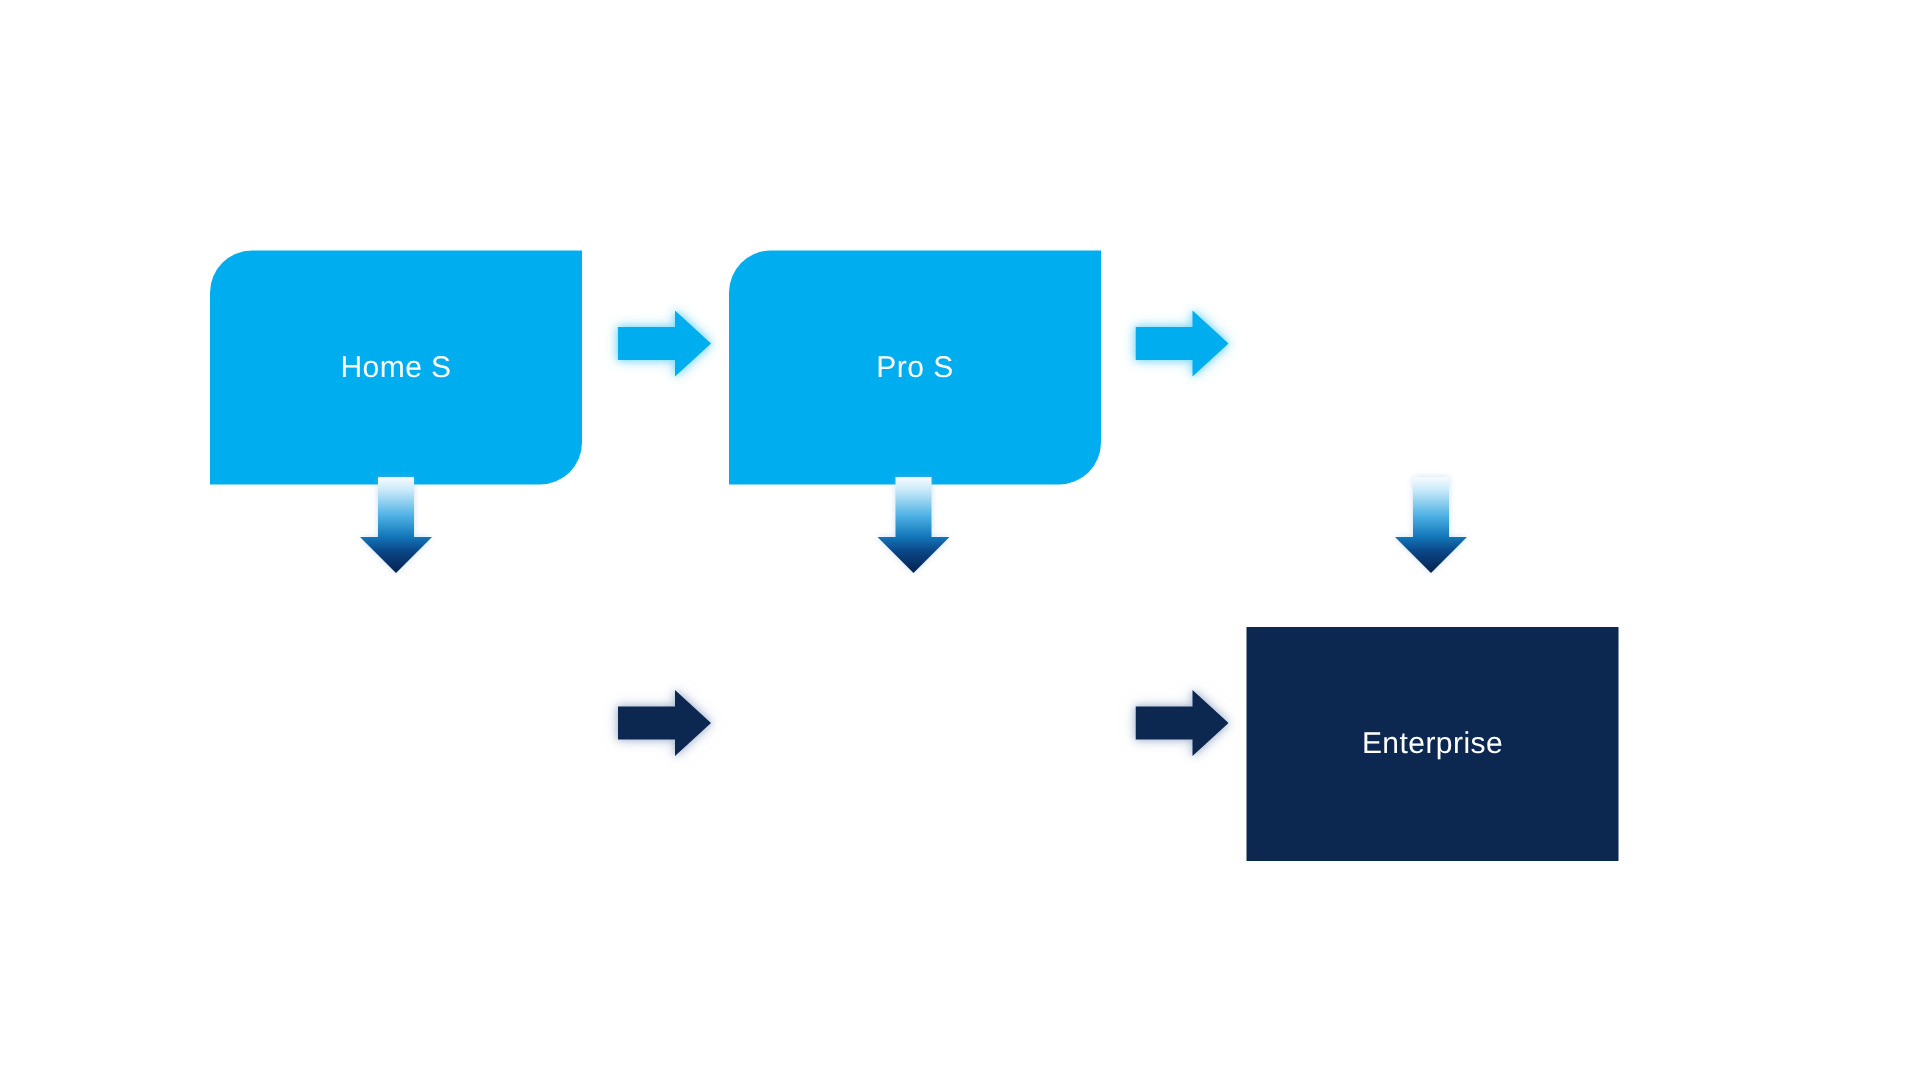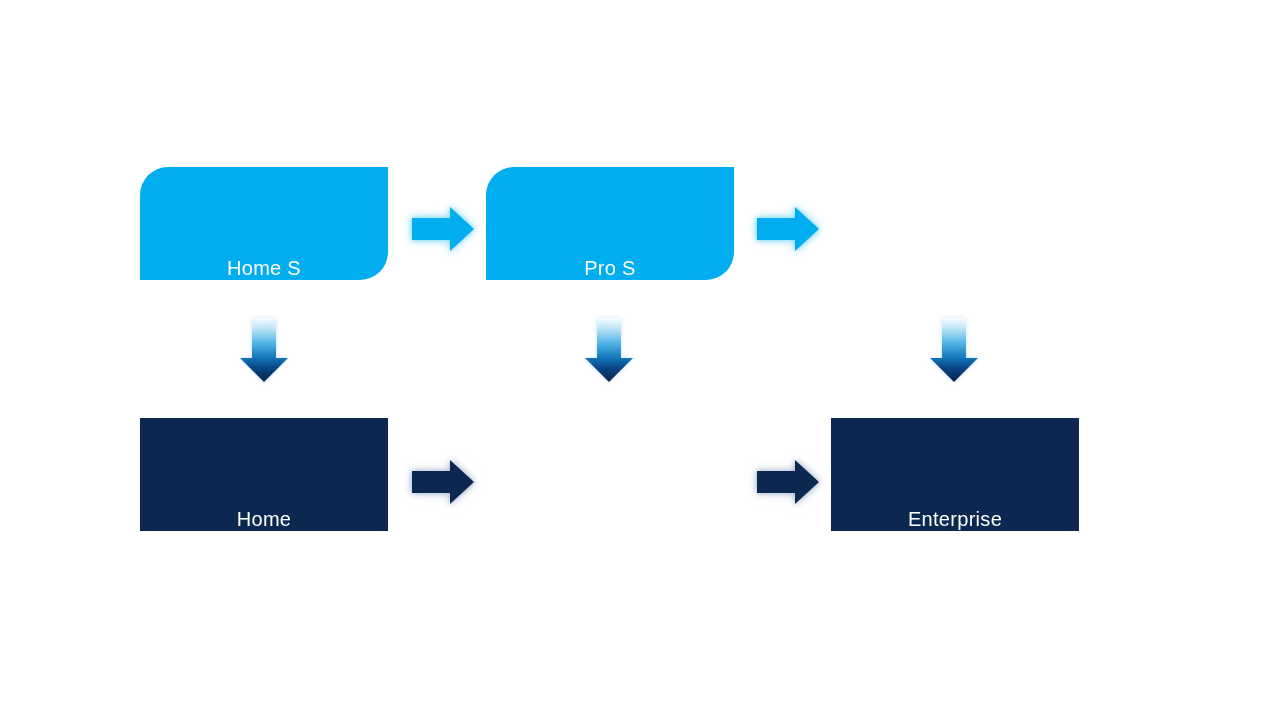--- a/index.html
+++ b/index.html
@@ -11,23 +11,23 @@
   .canvas {
     position: relative;
     width: 1280px;
     height: 720px;
     background: #FFFFFF;
     overflow: hidden;
   }
   .box {
     position: absolute;
     width: 248px;
-    height: 113px;
+    height: 156px;
     display: flex;
-    align-items: flex-end;
+    align-items: center;
     justify-content: center;
   }
   .top-row  { top: 167px; background: #00ADEE; border-radius: 28px 0 28px 0; }
   .bottom-row { top: 418px; background: #0C2850; border-radius: 0; }
   .col-0 { left: 140px; }
   .col-1 { left: 486px; }
   .col-2 { left: 831px; }
   .box-label {
     color: #FFFFFF;
     font-size: 20px;
@@ -81,23 +81,20 @@
     </defs>
   </svg>
 
   <div class="box top-row col-0">
     <span class="box-label">Home S</span>
   </div>
   <div class="box top-row col-1">
     <span class="box-label">Pro S</span>
   </div>
 
-  <div class="box bottom-row col-0">
-    <span class="box-label">Home</span>
-  </div>
   <div class="box bottom-row col-2">
     <span class="box-label">Enterprise</span>
   </div>
 
   <svg class="h-arrow row-top gap-0" viewBox="0 0 62 44">
     <polygon points="0,11 38,11 38,0 62,22 38,44 38,33 0,33" fill="#00ADEE"></polygon>
   </svg>
   <svg class="h-arrow row-top gap-1" viewBox="0 0 62 44">
     <polygon points="0,11 38,11 38,0 62,22 38,44 38,33 0,33" fill="#00ADEE"></polygon>
   </svg>

